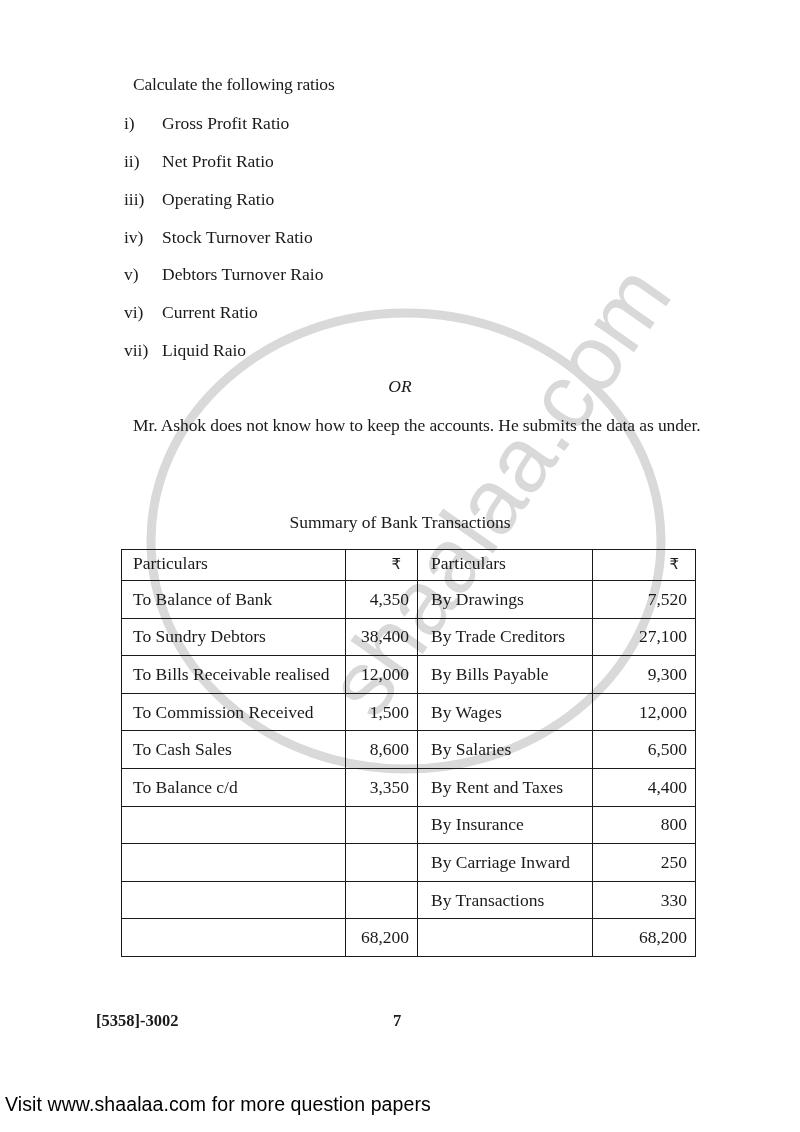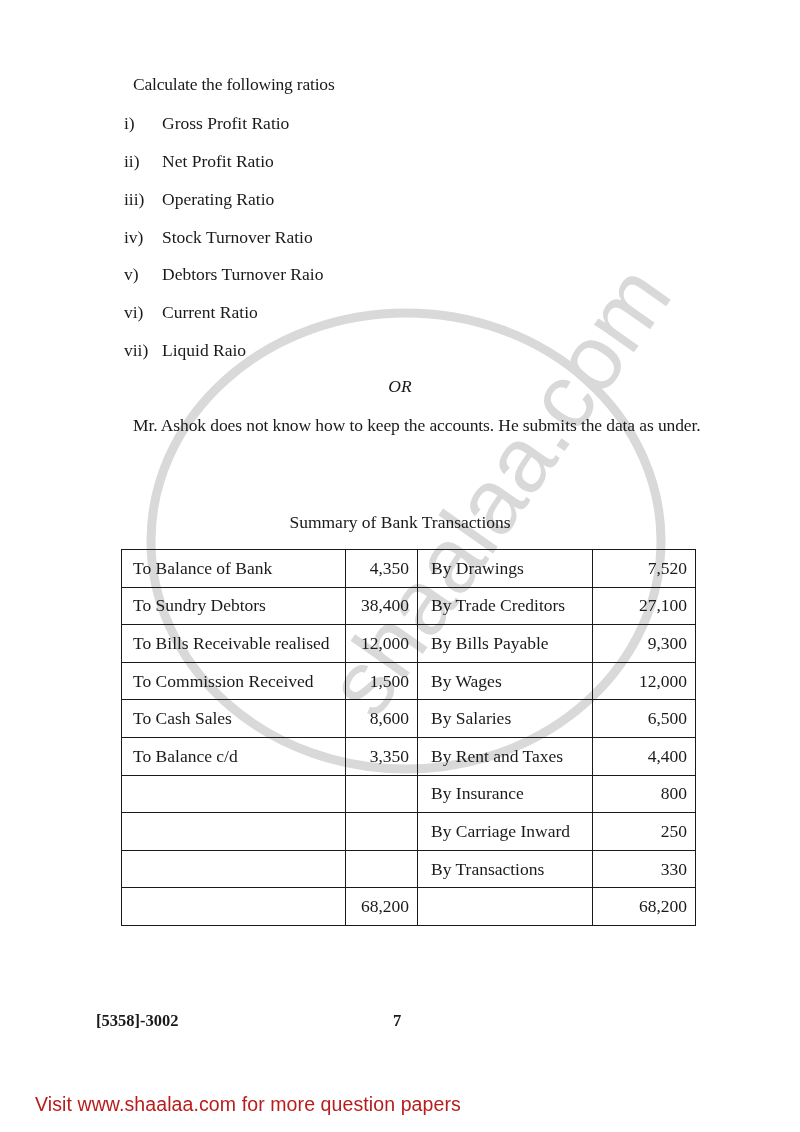--- a/index.html
+++ b/index.html
@@ -120,25 +120,25 @@
     }
     .footer-page {
       position: absolute;
       left: 393px;
       top: 1011px;
       font-size: 16.5px;
       font-weight: bold;
     }
     .visit-banner {
       position: absolute;
-      left: 35px;
+      left: 5px;
       top: 1093px;
       font-family: "Liberation Sans", "DejaVu Sans", sans-serif;
       font-size: 19.5px;
-      color: #b91c1c;
+      color: #000000;
       letter-spacing: 0.1px;
     }
   </style>
 </head>
 <body>
 
 <div class="page">
 
   <svg class="watermark" viewBox="0 0 800 1132" width="800" height="1132">
     <ellipse cx="406" cy="541" rx="255" ry="228" fill="none" stroke="#d9d9d9" stroke-width="9"></ellipse>
@@ -178,20 +178,26 @@
     <div class="table-title">Summary of Bank Transactions</div>
 
     <table class="bank-table">
       <colgroup>
         <col style="width:224px">
         <col style="width:72px">
         <col style="width:175px">
         <col style="width:103px">
       </colgroup>
       <tbody>
+          <tr class="header-row">
+        <td class="part-left">Particulars</td>
+        <td class="amt"><span class="rupee">₹</span></td>
+        <td class="part-right">Particulars</td>
+        <td class="amt"><span class="rupee">₹</span></td>
+      </tr>
       <tr>
         <td class="part-left">To Balance of Bank</td>
         <td class="amt">4,350</td>
         <td class="part-right">By Drawings</td>
         <td class="amt">7,520</td>
       </tr>
       <tr>
         <td class="part-left">To Sundry Debtors</td>
         <td class="amt">38,400</td>
         <td class="part-right">By Trade Creditors</td>

